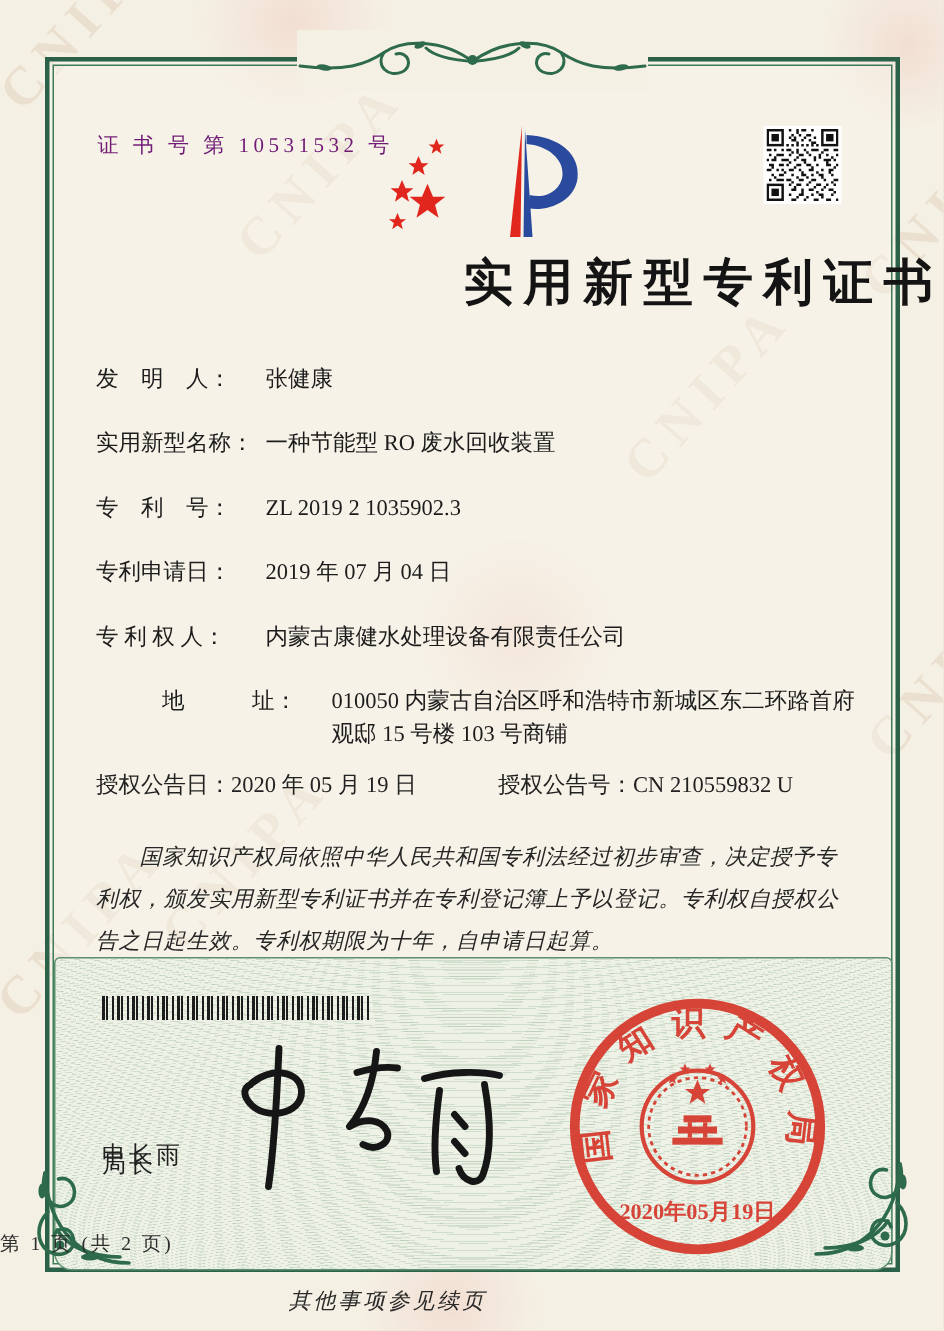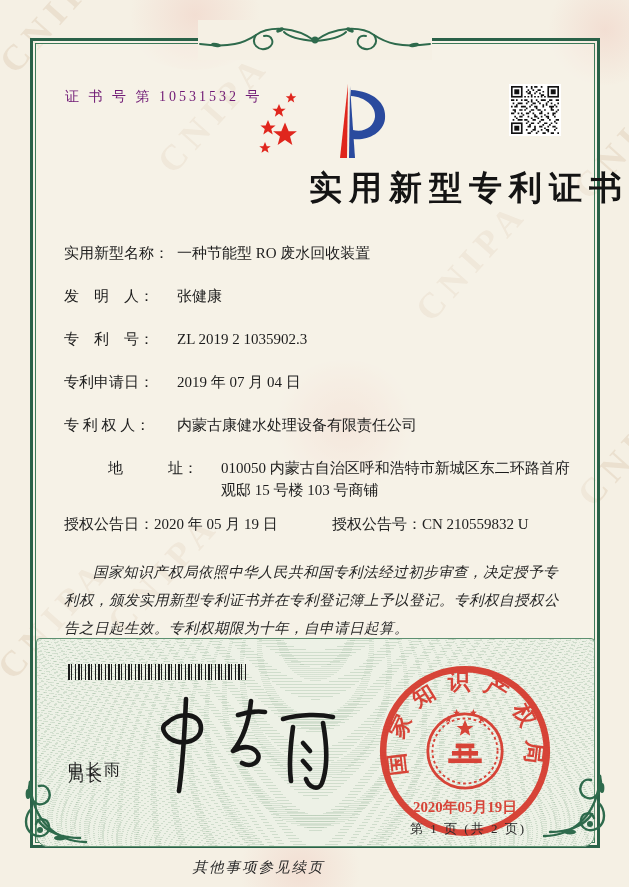--- a/index.html
+++ b/index.html
@@ -39,21 +39,21 @@
        repeating-radial-gradient(ellipse 1500px 420px at 50% -35%,rgba(104,150,112,0.17) 0 1px,rgba(0,0,0,0) 1px 7px);}
   .barcode{position:absolute;left:68px;top:664px;width:178px;height:16px;
      background:repeating-linear-gradient(90deg,#1d1d1d 0 2px,rgba(0,0,0,0) 2px 3px,
        #1d1d1d 3px 4px,rgba(0,0,0,0) 4px 7px,#1d1d1d 7px 8px,rgba(0,0,0,0) 8px 10px);}
   .signer-title{position:absolute;left:68px;top:726px;font-size:16px;letter-spacing:2px;
      font-family:"Liberation Sans","DejaVu Sans",sans-serif;color:#1f1f1f;margin-top:40px;}
   .signer-name{position:absolute;left:68px;top:760px;font-size:16px;letter-spacing:2px;
      font-family:Liberation Serif, serif;color:#1f1f1f;}
   .signature{position:absolute;left:152px;top:690px;width:190px;height:112px;}
   .seal{position:absolute;left:372px;top:658px;width:186px;height:186px;opacity:0.93;}
-  .footer-page{position:absolute;left:0;top:820px;width:526px;text-align:right;
+  .footer-page{position:absolute;left:0;top:820px;width:526px;text-align:left;
      font-size:13px;letter-spacing:2px;color:#2c2c2c;}
   .footer-note{position:absolute;left:0;top:858px;width:517px;text-align:center;
      font-size:14.5px;font-style:italic;letter-spacing:2px;color:#2a2a2a;}
   .ornament-top{position:absolute;left:164px;top:20px;width:302px;height:40px;}
   .flourish{position:absolute;width:74px;height:78px;}
   .fl-bl{left:16px;top:768px;}
   .fl-br{left:540px;top:762px;transform:scaleX(-1);}
 </style>
 </head>
 <body>
@@ -130,26 +130,26 @@
         <rect x="24" y="2" width="3" height="3"></rect>
         <rect x="2" y="24" width="3" height="3"></rect>
       <path d="M9 0h1v1H9z M12 0h1v2h-1z M14 0h2v1h-2z M18 0h1v1h-1z M10 2h1v1h-1z M13 2h1v1h-1z M16 2h2v1h-2z M9 3h1v1H9z M11 3h1v1h-1z M15 3h1v1h-1z M19 3h1v1h-1z M10 4h2v1h-2z M14 4h1v1h-1z M17 4h1v1h-1z M12 5h1v1h-1z M18 5h2v1h-2z M8 6h1v1H8z M10 6h1v1h-1z M12 6h1v1h-1z M14 6h1v1h-1z M16 6h1v1h-1z M18 6h1v1h-1z M20 6h1v1h-1z M6 8h1v1H6z M6 10h1v1H6z M6 12h1v1H6z M6 14h1v1H6z M6 16h1v1H6z M6 18h1v1H6z M6 20h1v1H6z M0 8h2v1H0z M3 8h1v1H3z M8 8h2v1H8z M12 8h1v2h-1z M15 8h1v1h-1z M18 8h3v1h-3z M23 8h2v1h-2z M27 8h2v1h-2z M1 10h1v1H1z M4 10h2v1H4z M9 10h1v1H9z M13 10h2v1h-2z M17 10h1v1h-1z M21 10h1v2h-1z M24 10h1v1h-1z M28 10h1v1h-1z M0 12h1v1H0z M2 12h2v1H2z M7 12h2v1H7z M11 12h1v1h-1z M14 12h2v1h-2z M19 12h1v1h-1z M23 12h3v1h-3z M27 12h1v1h-1z M1 14h2v1H1z M5 14h1v1H5z M8 14h1v1H8z M12 14h2v1h-2z M16 14h2v1h-2z M20 14h1v1h-1z M24 14h2v1h-2z M28 14h1v1h-1z M0 16h2v1H0z M4 16h1v1H4z M9 16h2v1H9z M13 16h1v1h-1z M17 16h2v1h-2z M22 16h1v1h-1z M25 16h2v1h-2z M2 18h1v1H2z M5 18h2v1H5z M10 18h1v1h-1z M14 18h2v1h-2z M18 18h1v1h-1z M21 18h2v1h-2z M26 18h1v1h-1z M1 20h1v1H1z M4 20h2v1H4z M8 20h2v1H8z M13 20h2v1h-2z M18 20h2v1h-2z M23 20h1v1h-1z M27 20h2v1h-2z M9 22h1v1H9z M12 22h2v1h-2z M16 22h1v1h-1z M20 22h2v1h-2z M24 22h1v1h-1z M27 22h1v1h-1z M10 24h2v1h-2z M14 24h1v1h-1z M17 24h2v1h-2z M22 24h1v1h-1z M25 24h2v1h-2z M9 26h1v1H9z M13 26h2v1h-2z M18 26h1v1h-1z M21 26h2v1h-2z M26 26h1v1h-1z M10 28h2v1h-2z M15 28h1v1h-1z M19 28h2v1h-2z M24 28h2v1h-2z M28 28h1v1h-1z M10 9h1v1h-1z M16 9h1v1h-1z M22 9h1v1h-1z M3 11h1v1H3z M12 11h1v1h-1z M19 11h1v1h-1z M26 11h1v1h-1z M9 13h1v1H9z M15 13h1v1h-1z M24 13h1v1h-1z M2 15h1v1H2z M11 15h1v1h-1z M18 15h1v1h-1z M27 15h1v1h-1z M7 17h1v1H7z M14 17h1v1h-1z M20 17h1v1h-1z M25 17h1v1h-1z M3 19h1v1H3z M12 19h1v1h-1z M16 19h1v1h-1z M22 19h1v1h-1z M10 21h1v1h-1z M17 21h1v1h-1z M26 21h1v1h-1z M11 23h1v1h-1z M19 23h1v1h-1z M23 23h1v1h-1z M14 25h1v1h-1z M20 25h1v1h-1z M27 25h1v1h-1z M12 27h1v1h-1z M16 27h1v1h-1z M22 27h1v1h-1z"></path>
     </g>
   </svg>
 
   <div class="title">实用新型专利证书</div>
 
   <div class="content">
     <div class="frow">
+      <span class="flabel">发　明　人：</span>
+      <span class="fvalue">张健康</span>
+    </div>
+    <div class="frow">
       <span class="flabel">实用新型名称：</span>
       <span class="fvalue">一种节能型 RO 废水回收装置</span>
-    </div>
-    <div class="frow">
-      <span class="flabel">发　明　人：</span>
-      <span class="fvalue">张健康</span>
     </div>
     <div class="frow">
       <span class="flabel">专　利　号：</span>
       <span class="fvalue">ZL 2019 2 1035902.3</span>
     </div>
     <div class="frow">
       <span class="flabel">专利申请日：</span>
       <span class="fvalue">2019 年 07 月 04 日</span>
     </div>
     <div class="frow">

